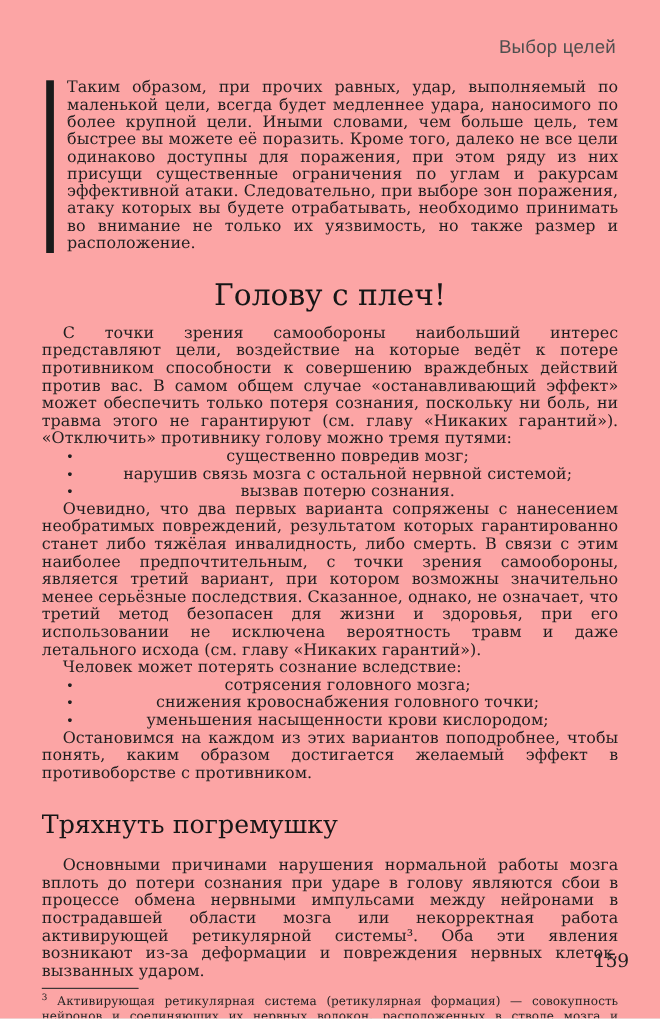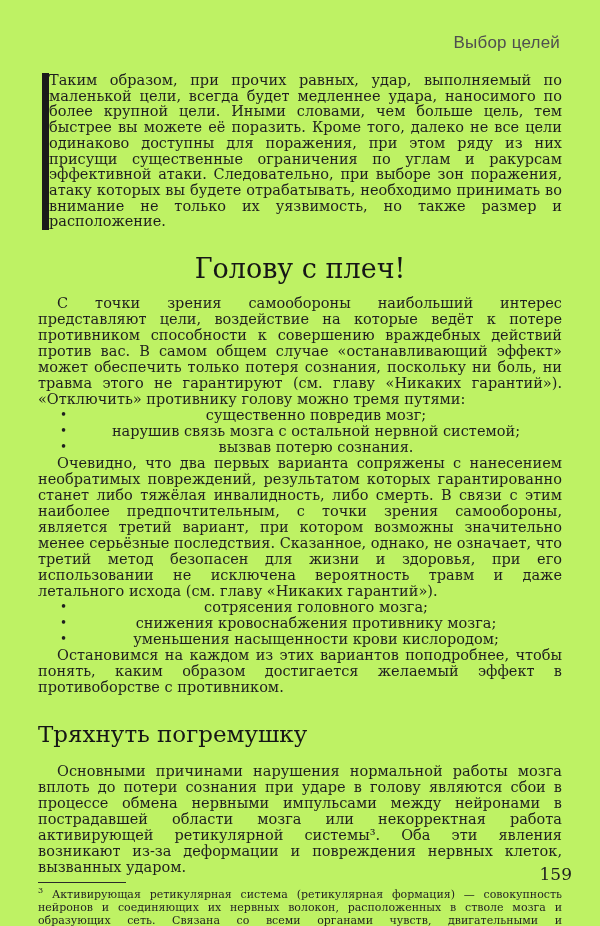--- a/index.html
+++ b/index.html
@@ -1,21 +1,21 @@
 <!DOCTYPE html>
 <html lang="ru"><head>
 <meta charset="utf-8">
 <style>
   html, body { margin: 0; padding: 0; background: #e9e9e9; }
   .page {
     position: relative;
     width: 600px;
     height: 926px;
     margin: 0 auto;
-    background: #bef264;
+    background: #fca5a5;
     font-family: "DejaVu Serif", "Liberation Serif", serif;
     color: #1f1f1f;
     overflow: hidden;
     box-sizing: border-box;
   }
   .running-head {
     position: absolute;
     top: 33px;
     right: 40px;
     font-family: "Liberation Sans", "DejaVu Sans", sans-serif;
@@ -24,21 +24,21 @@
     letter-spacing: 0.2px;
   }
   .content {
     position: absolute;
     top: 73px;
     left: 38px;
     right: 38px;
   }
   .bq {
     border-left: 7px solid #1a1a1a;
-    padding-left: 0;
+    padding-left: 12px;
     margin: 0 0 0 4px;
     font-size: 14.5px;
     line-height: 15.7px;
     text-align: justify;
   }
   .section-title-1 {
     font-weight: normal;
     text-align: center;
     font-size: 27px;
     line-height: 26px;
@@ -121,24 +121,25 @@
     <p class="body">С точки зрения самообороны наибольший интерес представляют цели, воздействие на которые ведёт к потере противником способности к совершению враждебных действий против вас. В самом общем случае «останавливающий эффект» может обеспечить только потеря сознания, поскольку ни боль, ни травма этого не гарантируют (см. главу «Никаких гарантий»). «Отключить» противнику голову можно тремя путями:</p>
 
     <ul class="bullets">
       <li>существенно повредив мозг;</li>
       <li>нарушив связь мозга с остальной нервной системой;</li>
       <li>вызвав потерю сознания.</li>
     </ul>
 
     <p class="body">Очевидно, что два первых варианта сопряжены с нанесением необратимых повреждений, результатом которых гарантированно станет либо тяжёлая инвалидность, либо смерть. В связи с этим наиболее предпочтительным, с точки зрения самообороны, является третий вариант, при котором возможны значительно менее серьёзные последствия. Сказанное, однако, не означает, что третий метод безопасен для жизни и здоровья, при его использовании не исключена вероятность травм и даже летального исхода (см. главу «Никаких гарантий»).</p>
 
+    <p class="body">Человек может потерять сознание вследствие:</p>
 
     <ul class="bullets">
       <li>сотрясения головного мозга;</li>
-      <li>снижения кровоснабжения противнику мозга;</li>
+      <li>снижения кровоснабжения головного точки;</li>
       <li>уменьшения насыщенности крови кислородом;</li>
     </ul>
 
     <p class="body">Остановимся на каждом из этих вариантов поподробнее, чтобы понять, каким образом достигается желаемый эффект в противоборстве с противником.</p>
 
     <h1 class="section-title-2">Тряхнуть погремушку</h1>
 
     <p class="body">Основными причинами нарушения нормальной работы мозга вплоть до потери сознания при ударе в голову являются сбои в процессе обмена нервными импульсами между нейронами в пострадавшей области мозга или некорректная работа активирующей ретикулярной системы³. Оба эти явления возникают из-за деформации и повреждения нервных клеток, вызванных ударом.</p>
 
     <hr class="footnote-rule">

